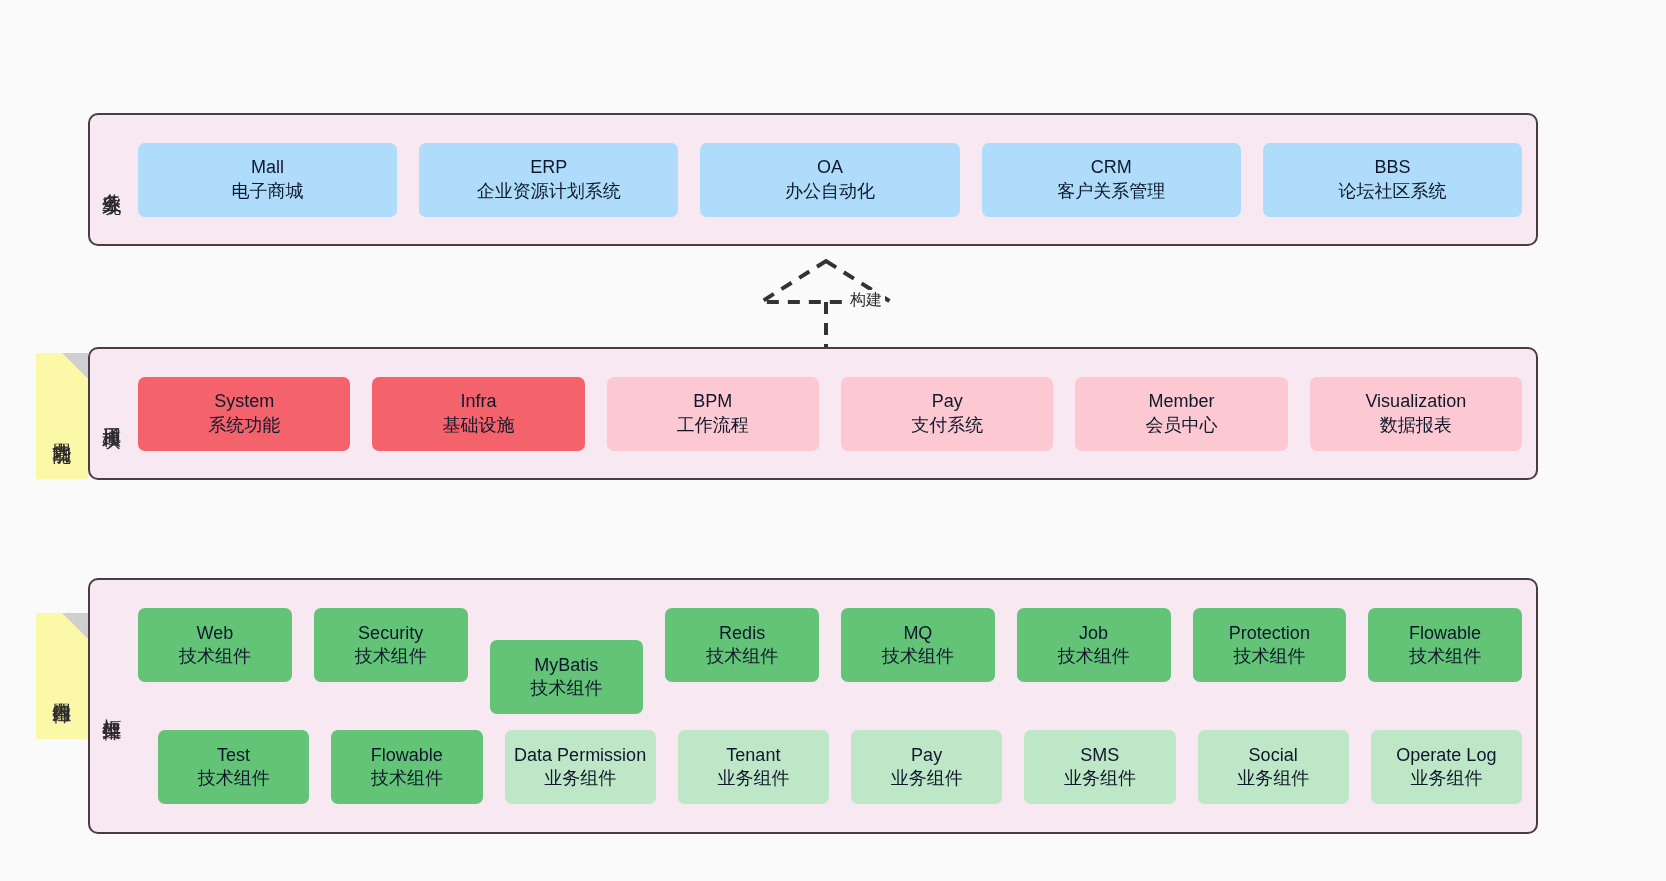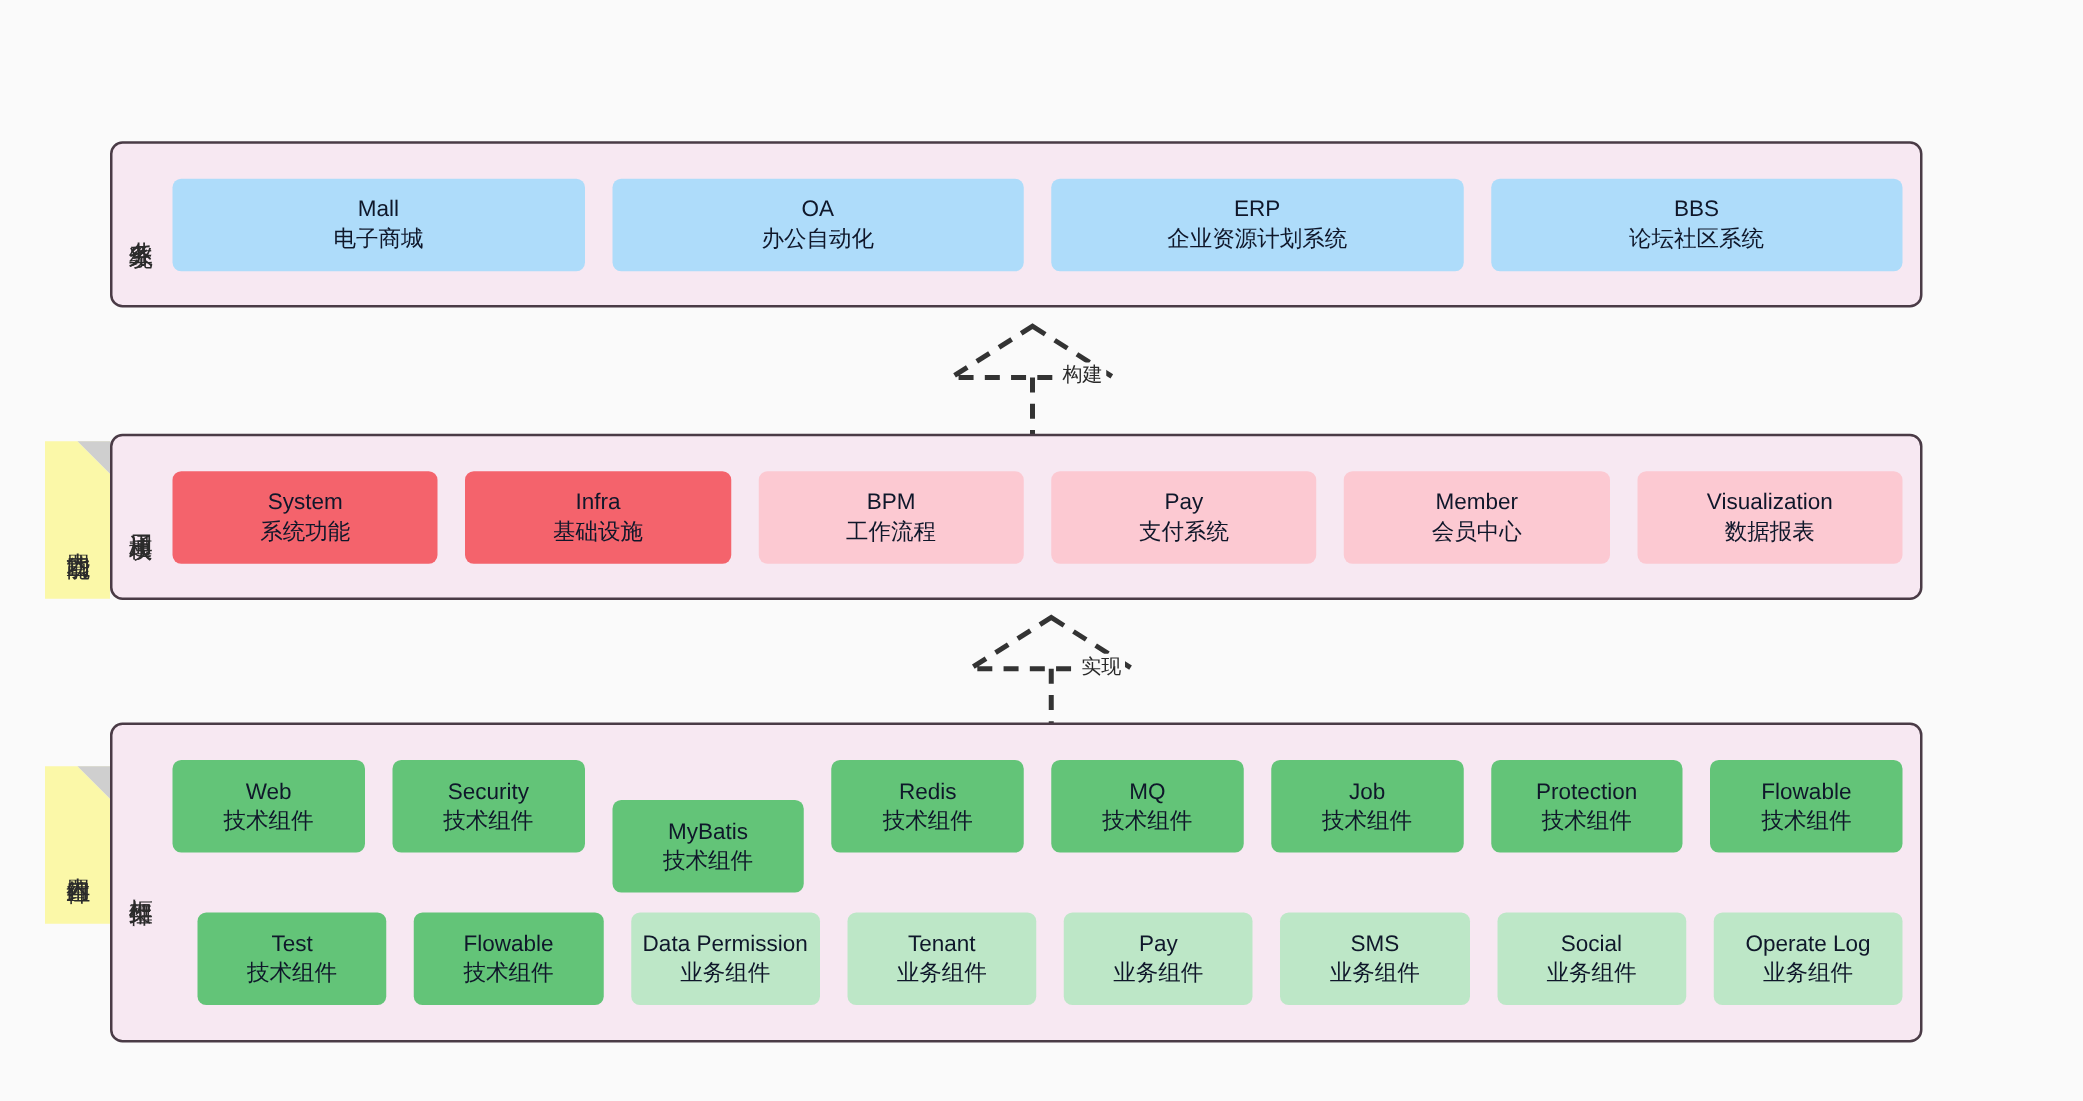--- a/index.html
+++ b/index.html
@@ -135,26 +135,30 @@
 
   <div class="layer" id="layer-business" style="left:88px; top:113px; width:1450px; height:133px;">
     <div class="layer-title">业务系统</div>
     <div class="layer-body">
       <div class="row" id="row-business" style="flex:1 1 auto; gap:22px;">
           <div class="node n-blue" style="flex: 1 1 0px; height: 74px;">
             <span class="t-en">Mall</span>
             <span class="t-cn">电子商城</span>
           </div>
           <div class="node n-blue" style="flex: 1 1 0px; height: 74px;">
+            <span class="t-en">ERP</span>
+            <span class="t-cn">企业资源计划系统</span>
+          </div>
+          <div class="node n-blue" style="flex: 1 1 0px; height: 74px;">
             <span class="t-en">OA</span>
             <span class="t-cn">办公自动化</span>
           </div>
           <div class="node n-blue" style="flex: 1 1 0px; height: 74px;">
-            <span class="t-en">ERP</span>
-            <span class="t-cn">企业资源计划系统</span>
+            <span class="t-en">CRM</span>
+            <span class="t-cn">客户关系管理</span>
           </div>
           <div class="node n-blue" style="flex: 1 1 0px; height: 74px;">
             <span class="t-en">BBS</span>
             <span class="t-cn">论坛社区系统</span>
           </div>
         </div>
     </div>
   </div>
 
   <div class="connector" style="left:740px; top:255px; width:200px; height:100px;">
@@ -198,27 +202,20 @@
             <span class="t-cn">会员中心</span>
           </div>
           <div class="node n-pink" style="flex: 1 1 0px; height: 74px;">
             <span class="t-en">Visualization</span>
             <span class="t-cn">数据报表</span>
           </div>
         </div>
     </div>
   </div>
 
-  <div class="connector" style="left:755px; top:488px; width:200px; height:100px;">
-    <svg width="200" height="100" viewBox="0 0 200 100" aria-hidden="true">
-      <path d="M 86 6 L 151 47 L 21 47 Z" fill="#fafafa" stroke="#333333" stroke-width="4" stroke-dasharray="12 9" stroke-linejoin="miter"></path>
-      <path d="M 86 47 L 86 96" fill="none" stroke="#333333" stroke-width="4" stroke-dasharray="12 9"></path>
-    </svg>
-    <span class="conn-label" style="left:70px; top:35px;">实现</span>
-  </div>
 
   <div class="sticky" style="left:36px; top:613px; width:52px; height:126px;">
     <span>内置组件</span>
   </div>
   <div class="layer" id="layer-framework" style="left:88px; top:578px; width:1450px; height:256px;">
     <div class="layer-title">框架组件</div>
     <div class="layer-body">
       <div class="row-stack" id="stack-framework">
           <div class="row" style="gap: 22px;">
             <div class="node n-green" style="flex: 1 1 0px; height: 74px;">

